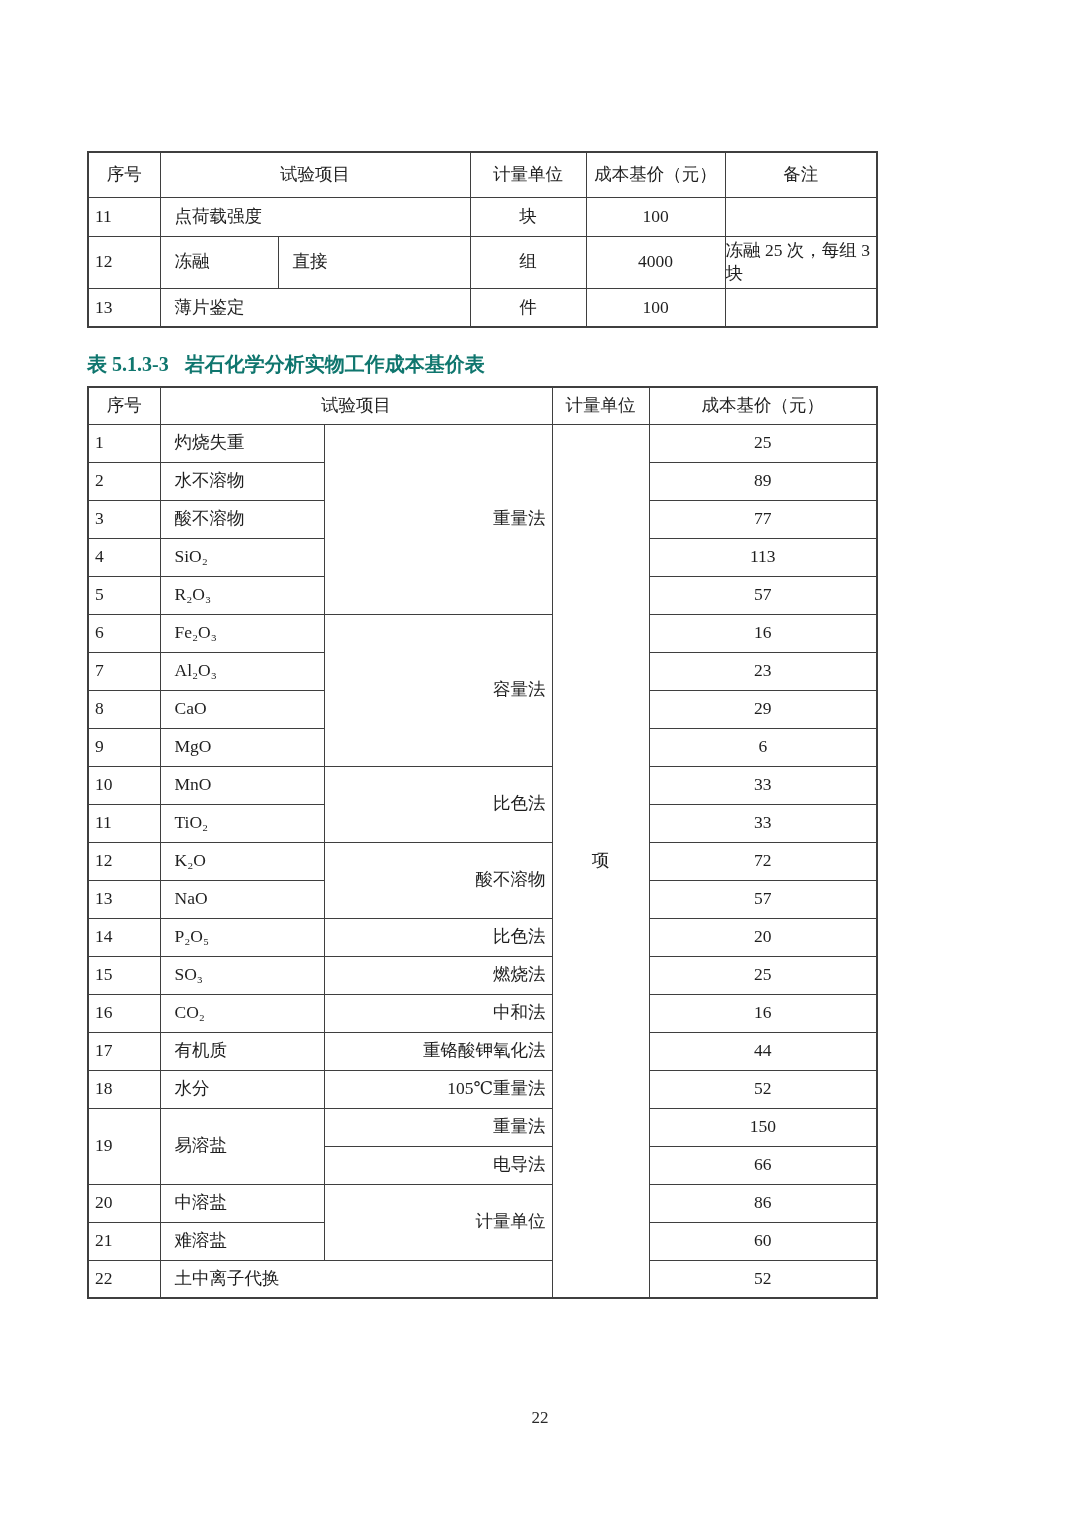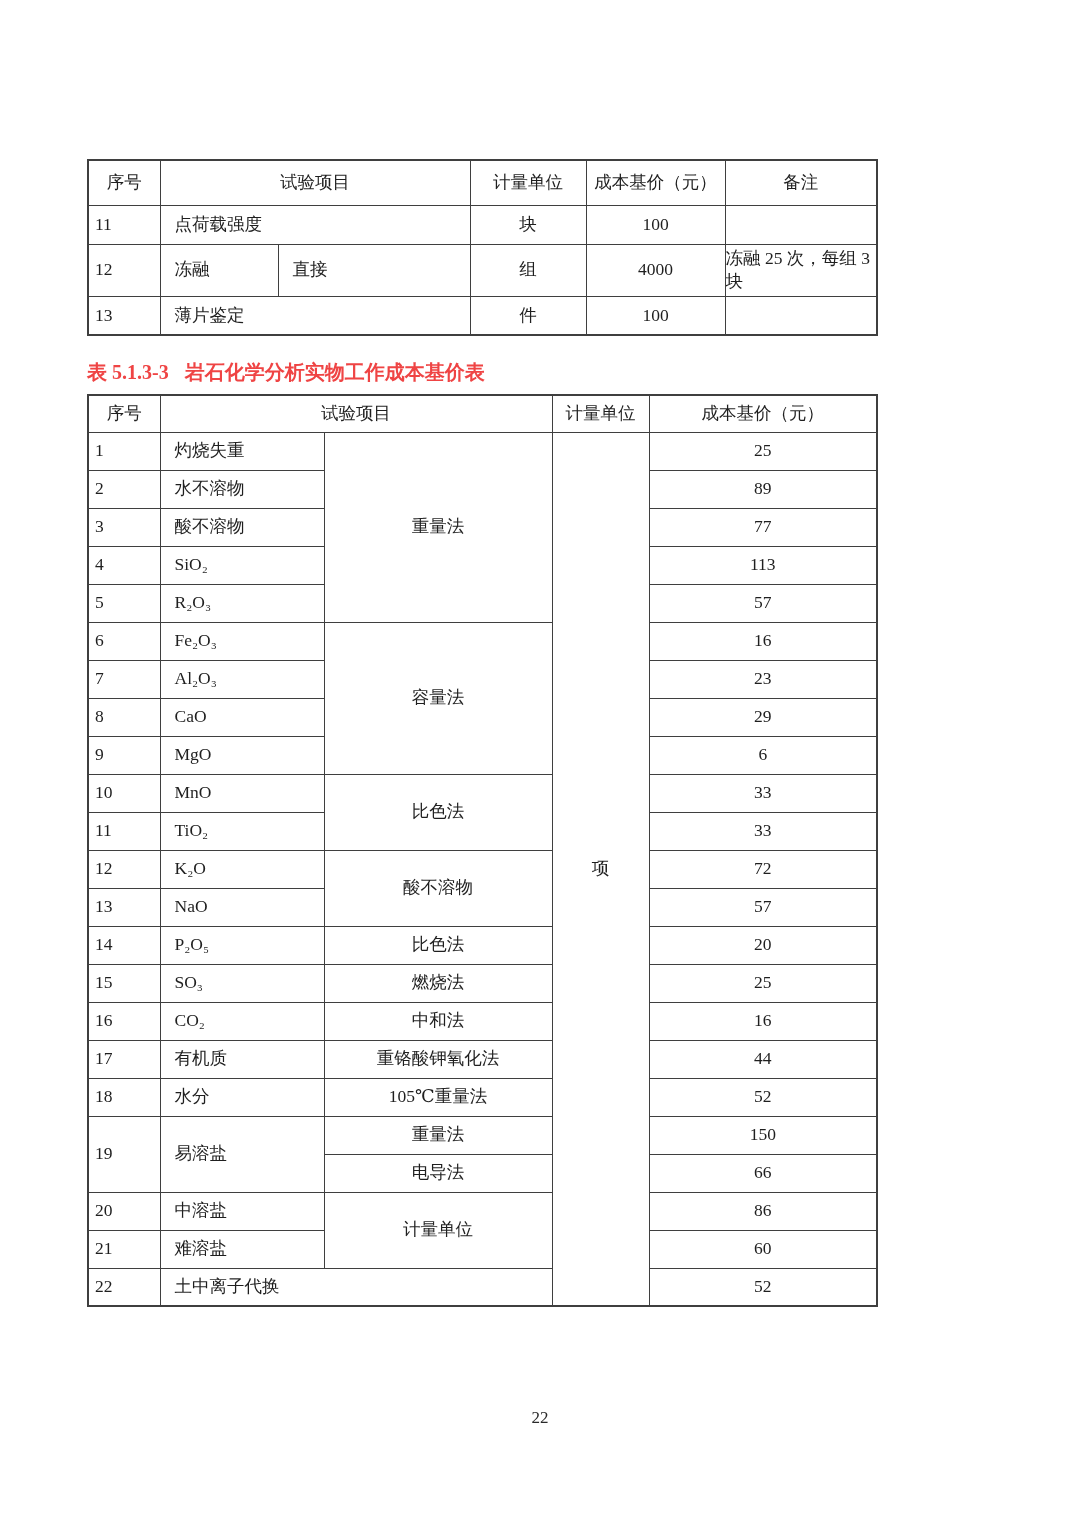--- a/index.html
+++ b/index.html
@@ -9,21 +9,21 @@
   }
   body {
     width: 1080px;
     height: 1527px;
     font-family: "Liberation Serif", "DejaVu Serif", serif;
     color: #1f1f1f;
     position: relative;
   }
   .content {
     width: 906px;
-    margin: 16px auto;
+    margin: 8px auto;
     padding-top: 143px;
   }
   table {
     border-collapse: collapse;
     width: 790px;
     table-layout: fixed;
   }
   table.doc-table {
     border: 2px solid #3f3f3f;
   }
@@ -32,37 +32,37 @@
     font-size: 17.5px;
     font-weight: normal;
     padding: 2px 6px;
     vertical-align: middle;
     overflow: hidden;
     line-height: 1.35;
   }
   th { text-align: center; }
   td.c-no    { }
   td.c-item  { text-align: left; padding-left: 14px; }
-  td.c-method{ text-align: center; }
+  td.c-method{ text-align: right; }
   td.c-unit  { text-align: center; }
   td.c-price { text-align: center; }
   td.c-note  { text-align: left; padding: 2px 0; }
 
   #table1 tr.hdr   { height: 45px; }
   #table1 tr.r-std { height: 39px; }
   #table1 tr.r-big { height: 48px; }
 
   #table2 tr.hdr  { height: 37px; }
   #table2 tr.body { height: 38px; }
 
   .table-title {
     margin: 23px 0 8px 0;
     font-size: 20px;
     font-weight: bold;
-    color: #ef4444;
+    color: #0f766e;
   }
   .table-title .ttl-label { margin-right: 16px; }
 
   .page-number {
     position: absolute;
     top: 1408px;
     left: 0;
     width: 100%;
     text-align: center;
     font-size: 17px;

